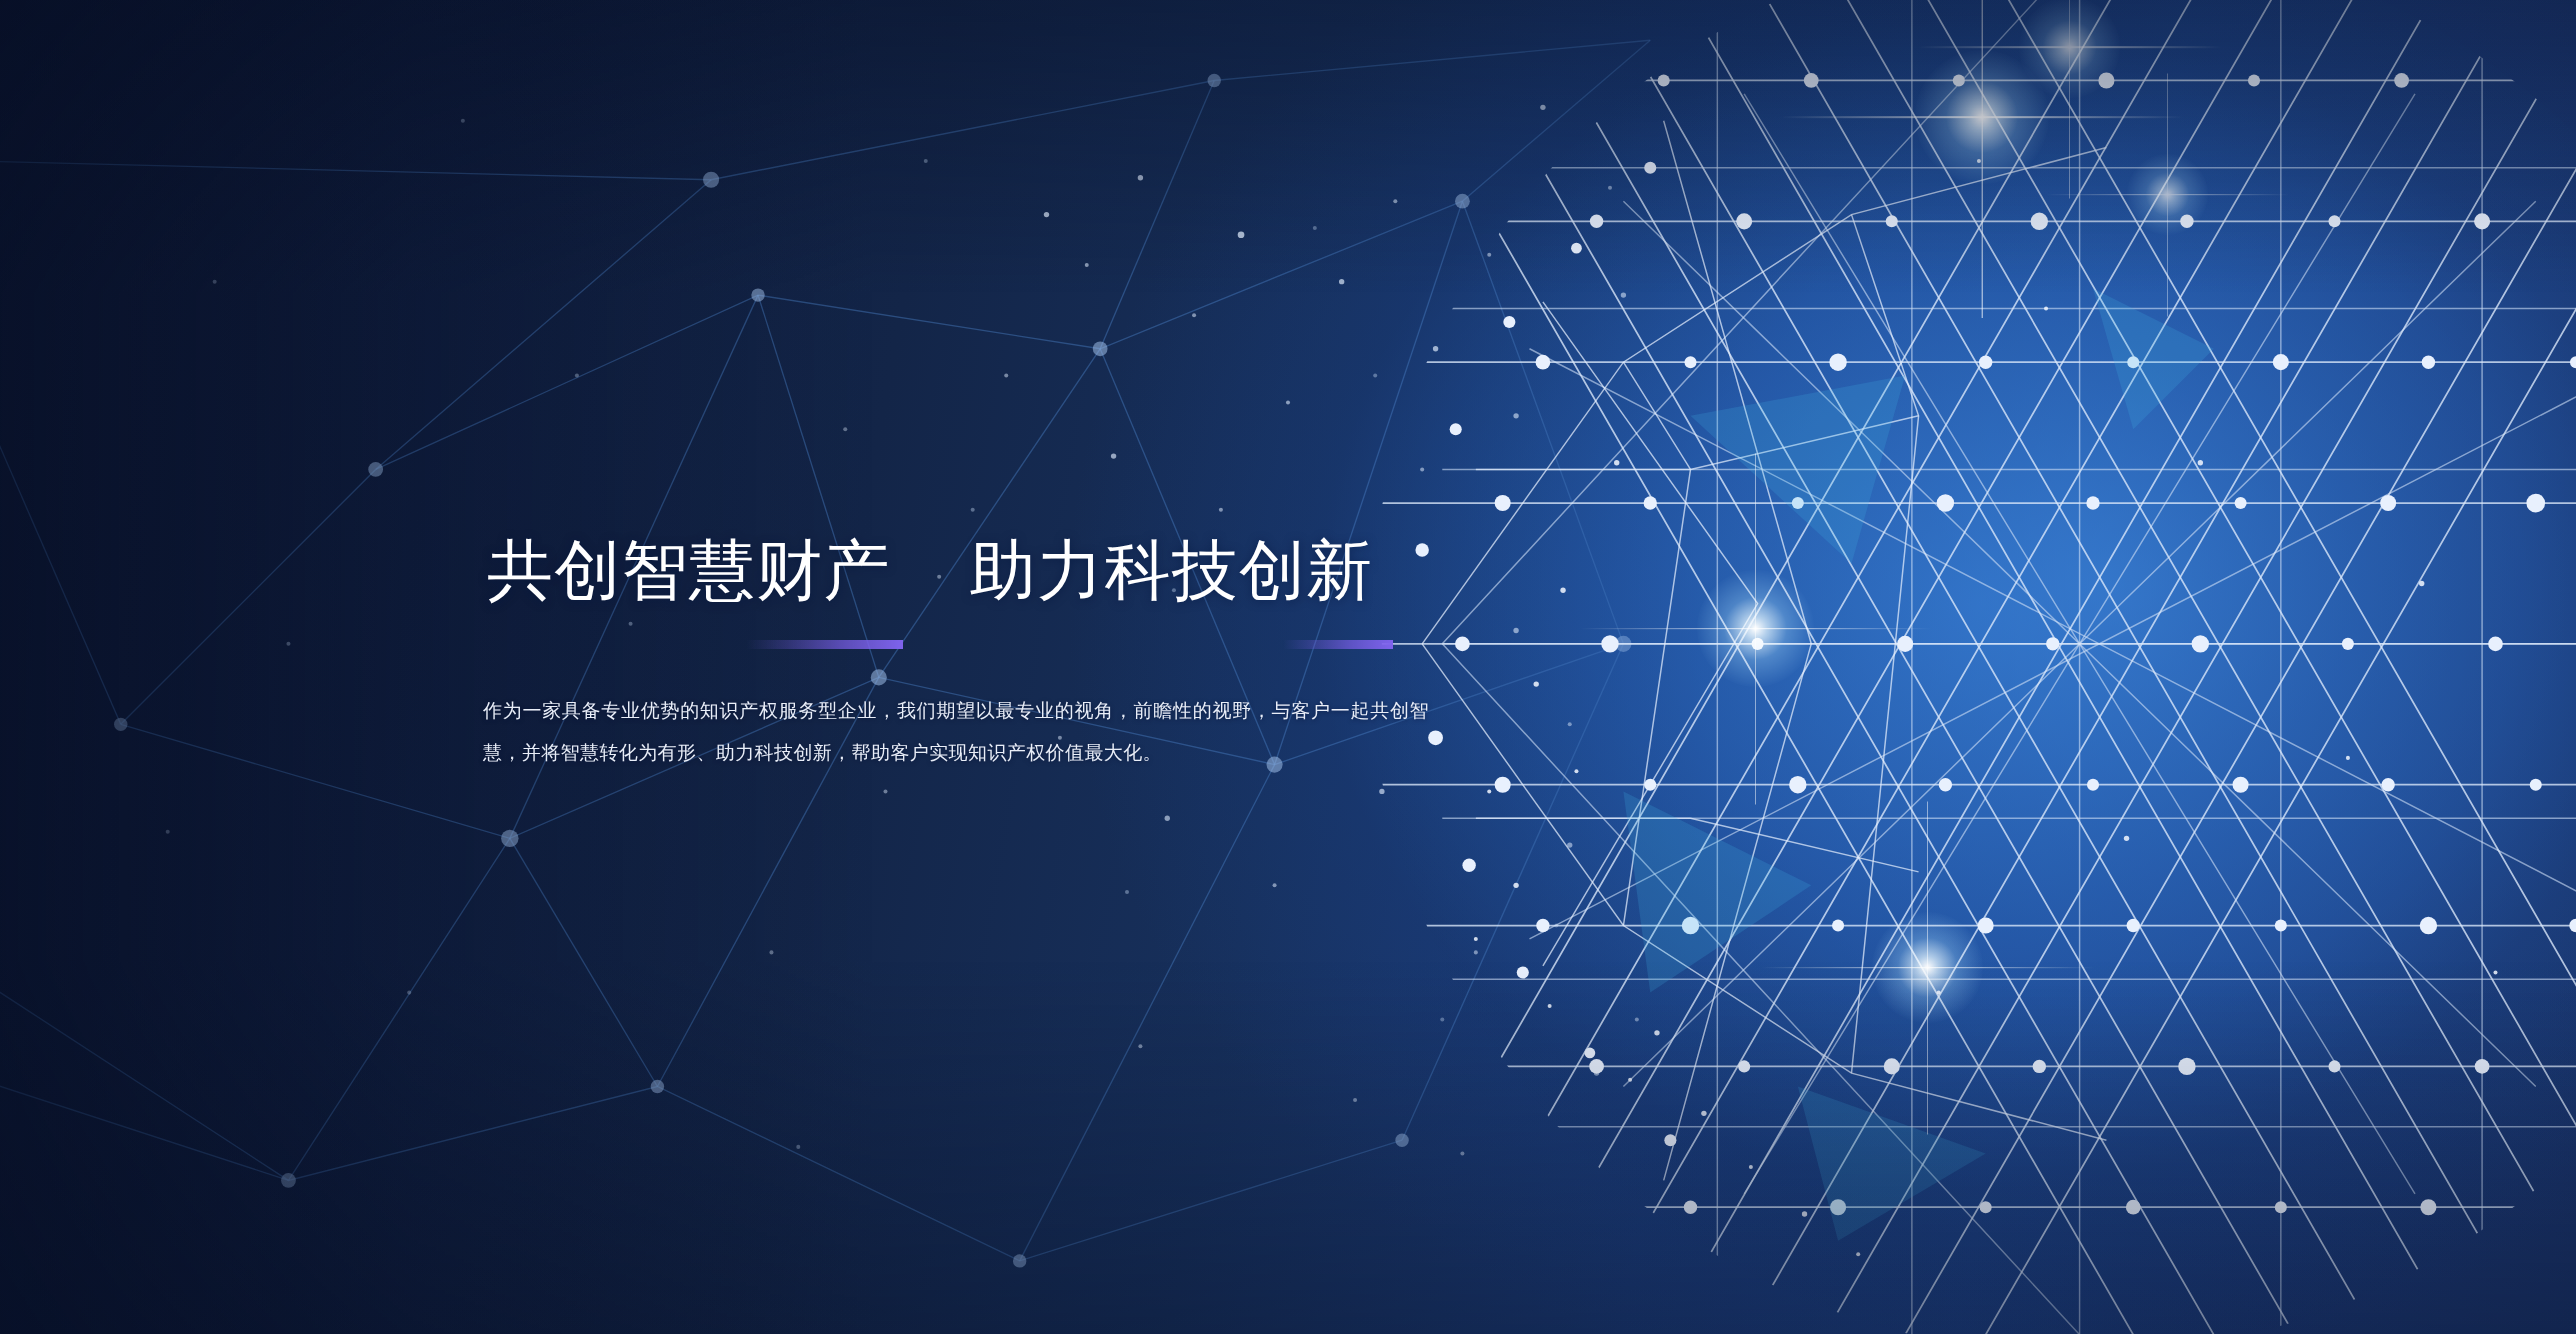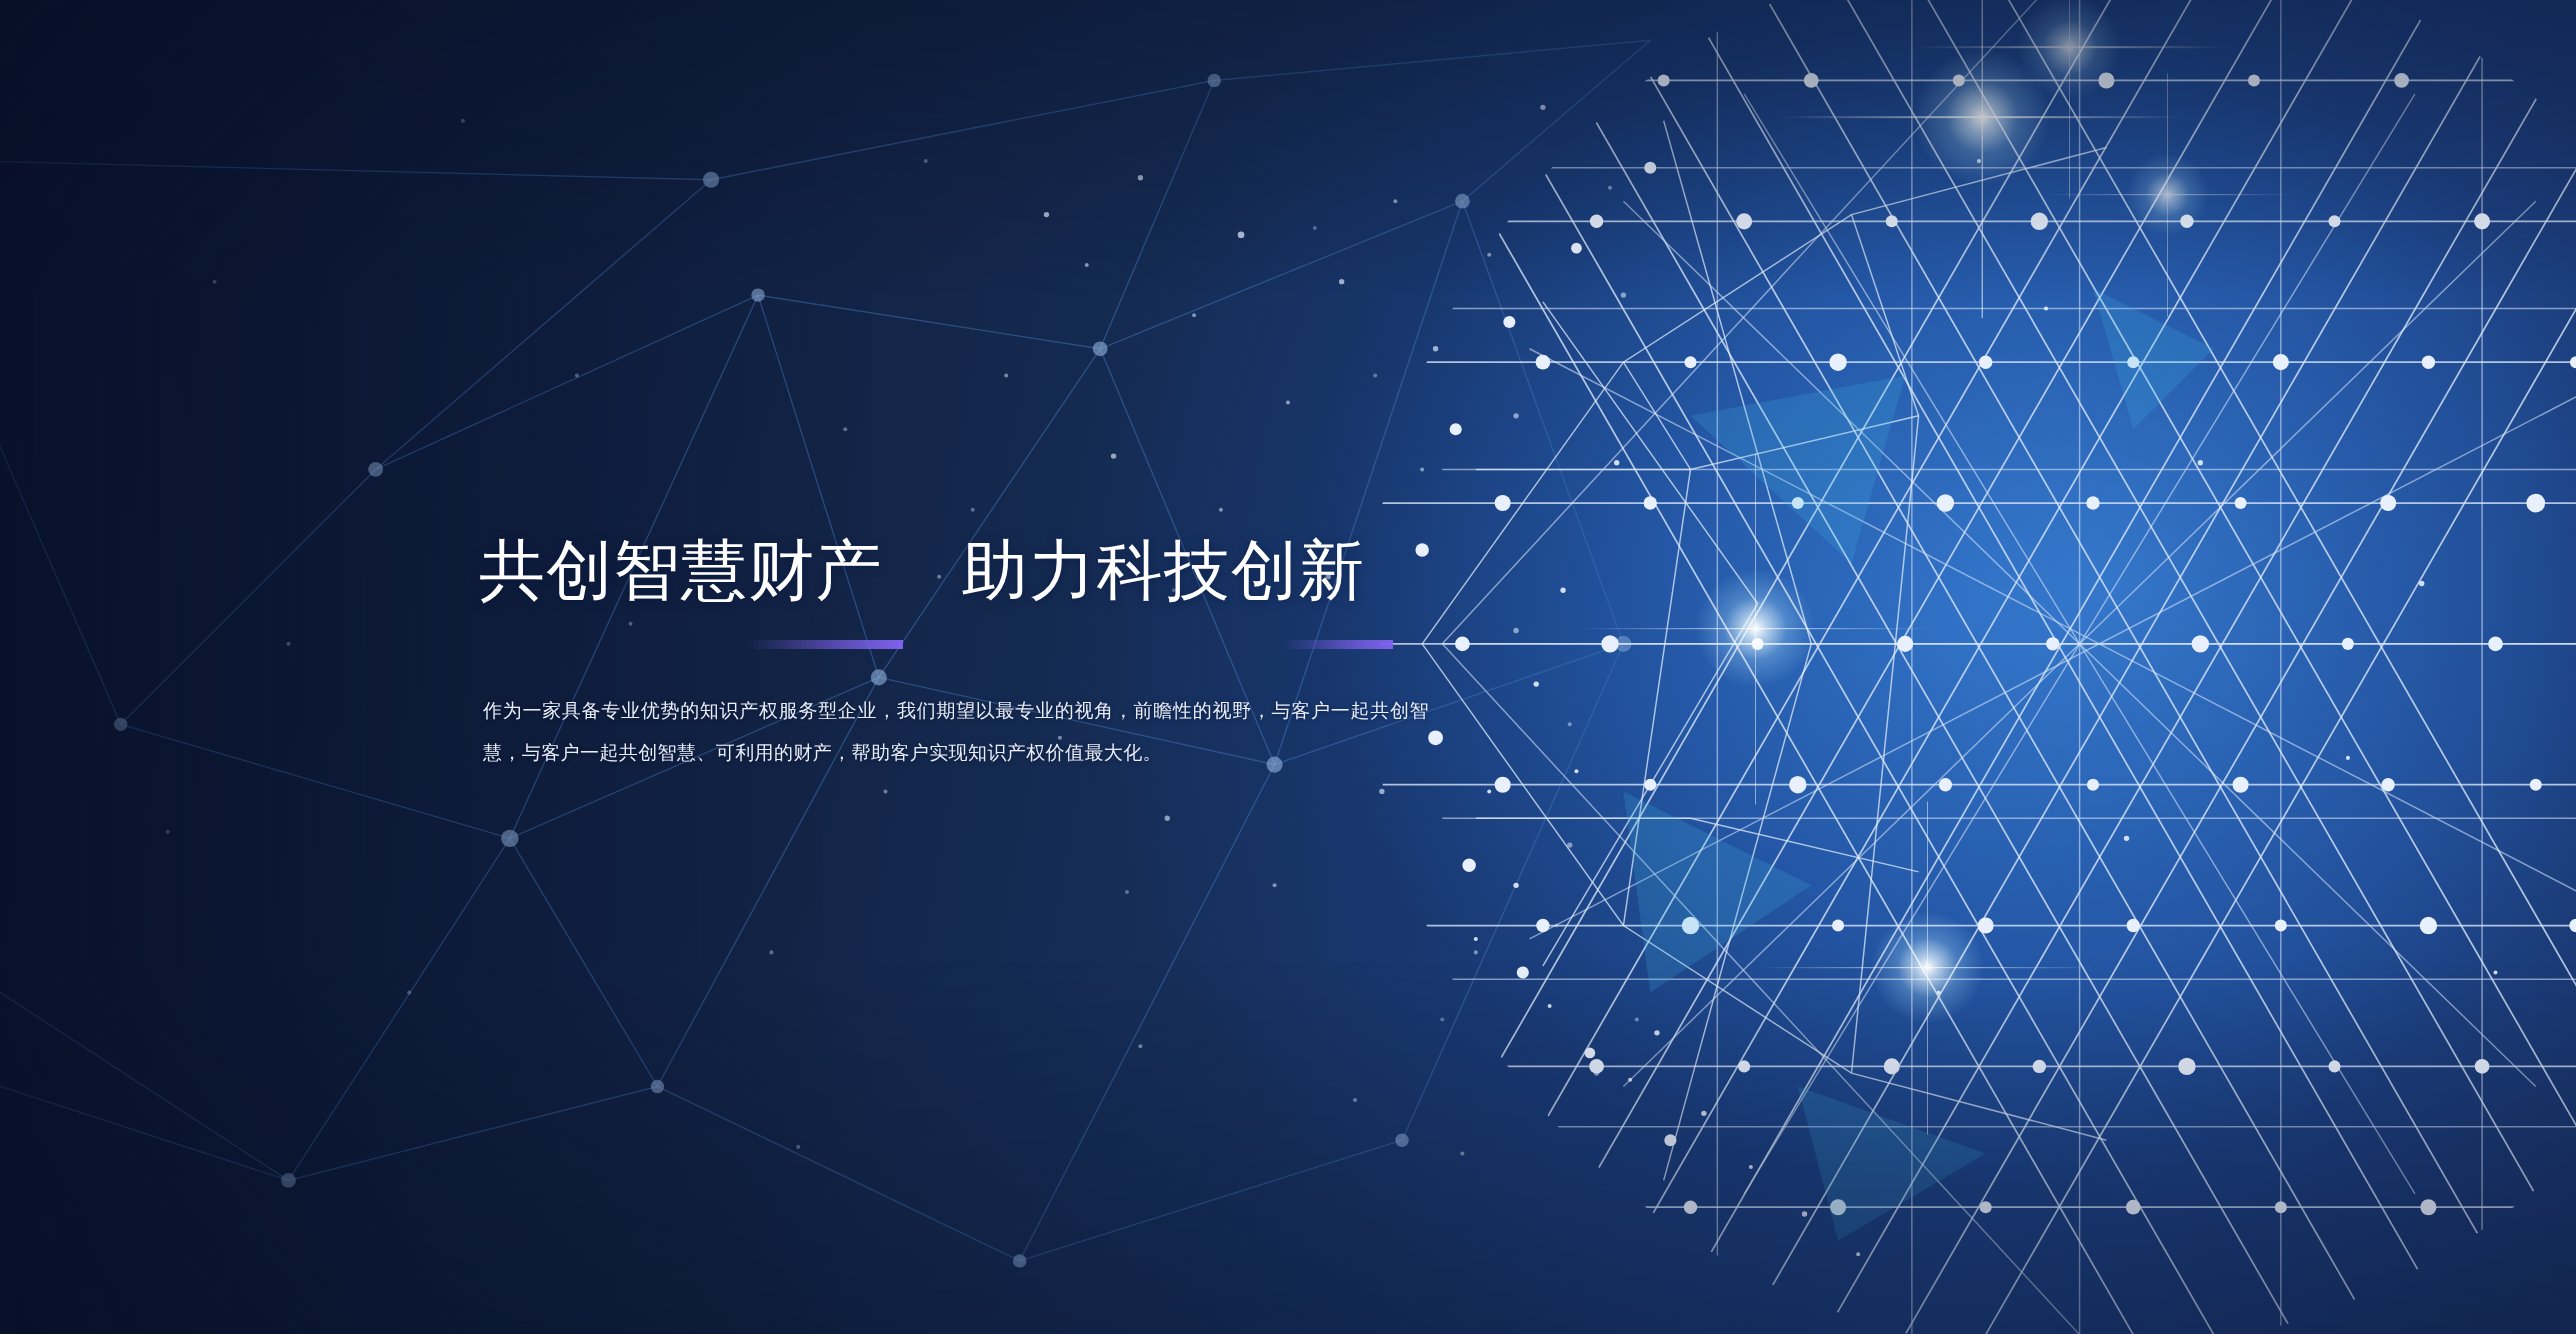--- a/index.html
+++ b/index.html
@@ -55,20 +55,21 @@
   #headline {
     position: relative;
     white-space: nowrap;
     font-size: 66px;
     line-height: 1.0;
     color: #ffffff;
     letter-spacing: 1.3px;
     font-weight: 400;
     text-shadow: 0 1.3px 9.4px rgba(0,20,60,0.55);
     height: 89px;
+    margin-left: 8px;
   }
   #headline .phrase { display: inline-block; }
   #headline .gap { display: inline-block; width: 79px; }
 
   .accent-bar {
     position: absolute;
     height: 9.4px;
     top: 103px;
     background: linear-gradient(to right,
       rgba(123,95,232,0.0) 0%,
@@ -413,17 +414,17 @@
 
   <div id="text-block">
 
     <div id="headline">
       <span class="phrase">共创智慧财产</span><span class="gap"></span><span class="phrase">助力科技创新</span>
     </div>
 
     <div class="accent-bar" id="accent-bar-left"></div>
     <div class="accent-bar" id="accent-bar-right"></div>
 
-    <p id="paragraph">作为一家具备专业优势的知识产权服务型企业，我们期望以最专业的视角，前瞻性的视野，与客户一起共创智慧，与客户一起共创智慧、可利用的财产，帮助客户实现知识产权价值最大化。</p>
+    <p id="paragraph">作为一家具备专业优势的知识产权服务型企业，我们期望以最专业的视角，前瞻性的视野，与客户一起共创智慧，并将智慧转化为有形、助力科技创新，帮助客户实现知识产权价值最大化。</p>
   </div>
 
 </div>
 
 
 </body></html>

